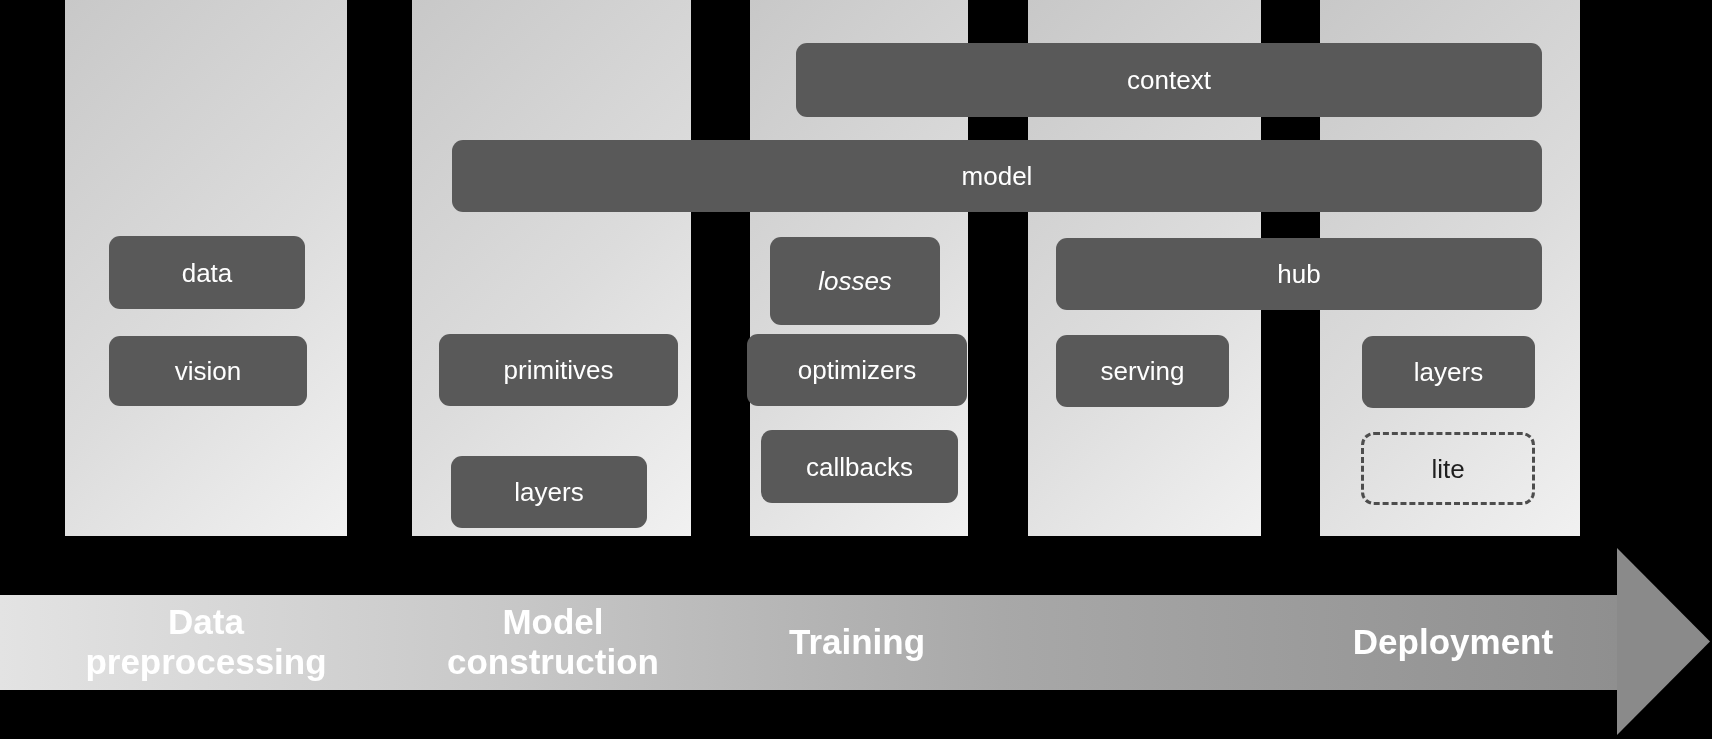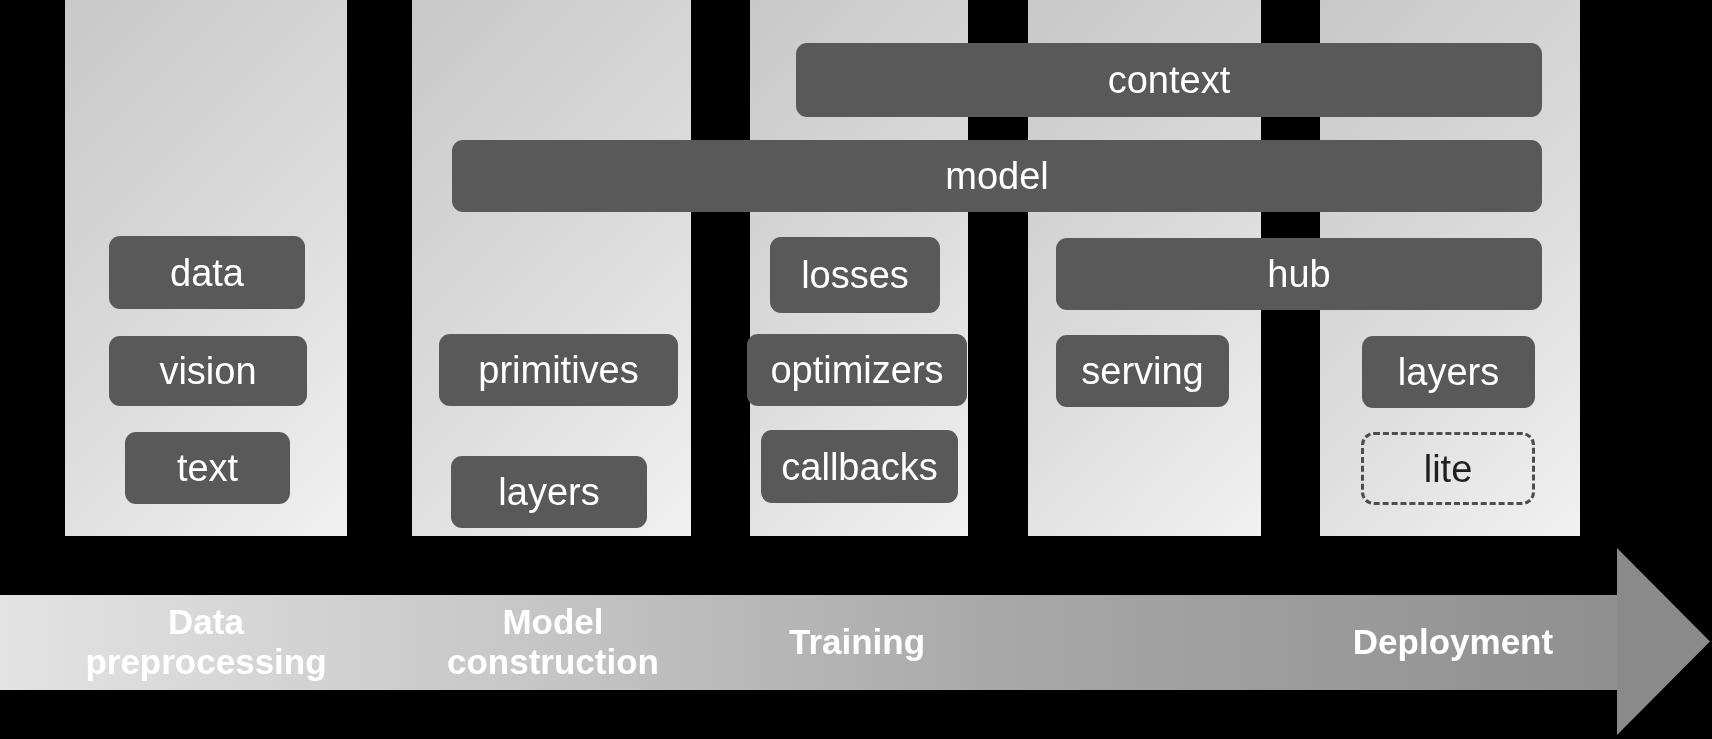--- a/index.html
+++ b/index.html
@@ -23,36 +23,36 @@
   .c3 { left: 750px;  width: 218px; }
   .c4 { left: 1028px; width: 233px; }
   .c5 { left: 1320px; width: 260px; }
 
   
   .bar, .module {
     position: absolute;
     background: #595959;
     border-radius: 11px;
     color: #ffffff;
-    font-size: 38px;
+    font-size: 26px;
     display: flex;
     align-items: center;
     justify-content: center;
     line-height: 1;
   }
   .b-context { left: 796px;  top: 43px;  width: 746px;  height: 74px; }
   .b-model   { left: 452px;  top: 140px; width: 1090px; height: 72px; }
   .b-hub     { left: 1056px; top: 238px; width: 486px;  height: 72px; }
 
   .m-data       { left: 109px;  top: 236px; width: 196px; height: 73px; }
   .m-vision     { left: 109px;  top: 336px; width: 198px; height: 70px; text-align: center; }
   .m-text       { left: 125px;  top: 432px; width: 165px; height: 72px; }
   .m-primitives { left: 439px;  top: 334px; width: 239px; height: 72px; }
   .m-layers     { left: 451px;  top: 456px; width: 196px; height: 72px; }
-  .m-losses     { left: 770px;  top: 237px; width: 170px; height: 76px; }
+  .m-losses     { left: 770px;  top: 237px; width: 170px; height: 88px; font-style: italic; }
   .m-optimizers { left: 747px;  top: 334px; width: 220px; height: 72px; text-align: right; }
   .m-callbacks  { left: 761px;  top: 430px; width: 197px; height: 73px; }
   .m-metrics    { left: 1056px; top: 335px; width: 173px; height: 72px; }
   .m-serving    { left: 1362px; top: 336px; width: 173px; height: 72px; }
   .m-lite {
     left: 1361px; top: 432px; width: 174px; height: 73px;
     background: transparent;
     border: 3px dashed #4d4d4d;
     color: #1f1f1f;
     box-sizing: border-box;
@@ -100,21 +100,20 @@
   <div class="col c3"></div>
   <div class="col c4"></div>
   <div class="col c5"></div>
 
   <div class="bar b-context">context</div>
   <div class="bar b-model">model</div>
   <div class="bar b-hub">hub</div>
 
   <div class="module m-data">data</div>
   <div class="module m-vision">vision</div>
-  <div class="module m-text">text</div>
   <div class="module m-primitives">primitives</div>
   <div class="module m-layers">layers</div>
   <div class="module m-losses">losses</div>
   <div class="module m-optimizers">optimizers</div>
   <div class="module m-callbacks">callbacks</div>
   <div class="module m-metrics">serving</div>
   <div class="module m-serving">layers</div>
   <div class="module m-lite">lite</div>
 
   <div class="arrow-body"></div>

